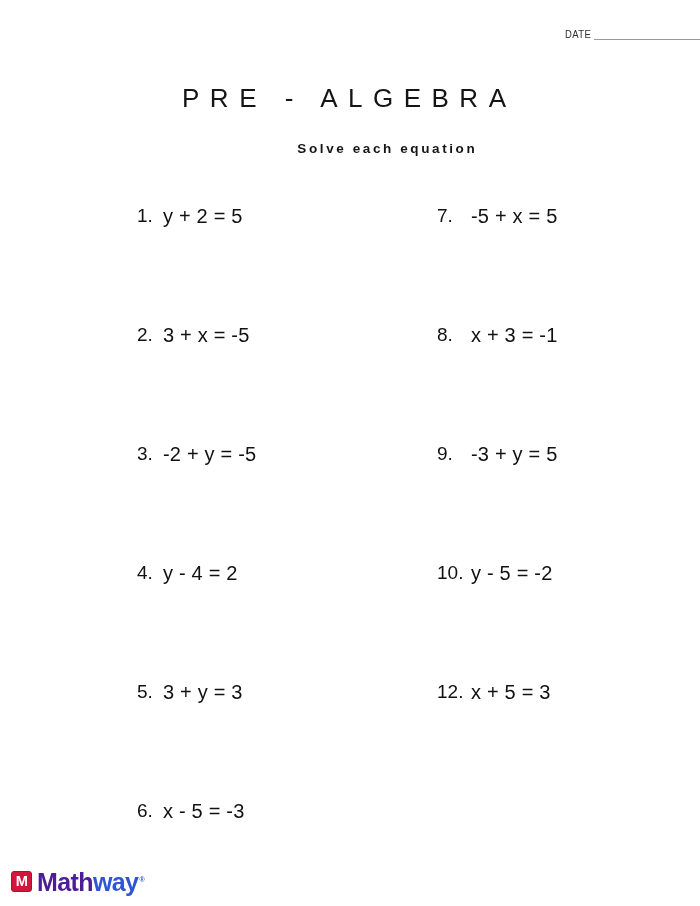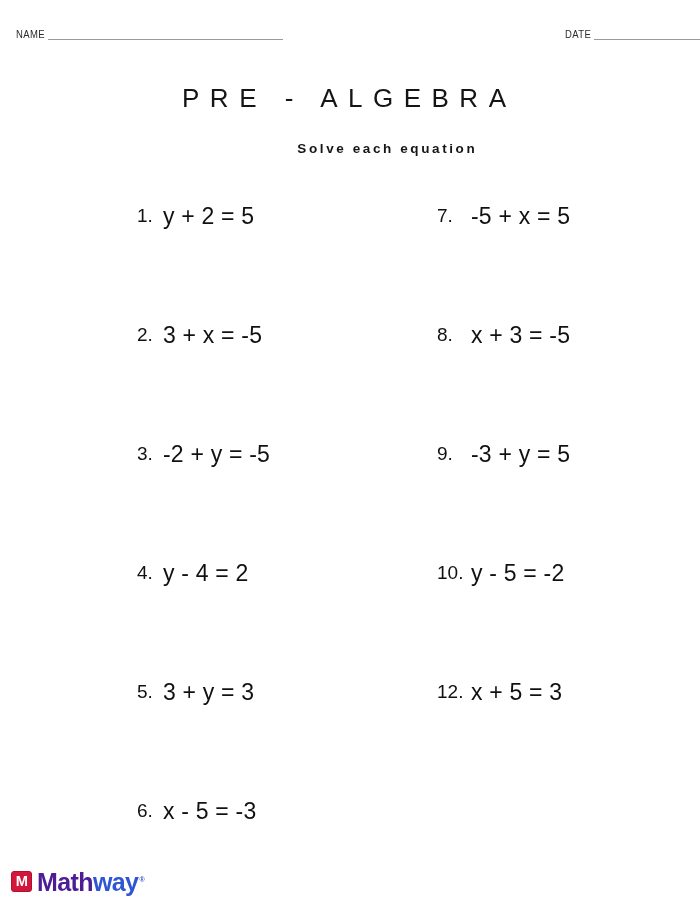--- a/index.html
+++ b/index.html
@@ -107,21 +107,21 @@
   .prob-num {
     display: inline-block;
     min-width: 26px;
     font-size: 19px;
     color: #111111;
   }
   .col-right .prob-num {
     min-width: 34px;
   }
   .prob-eq {
-    font-size: 23px;
+    font-size: 20px;
     color: #111111;
     letter-spacing: 0.2px;
   }
 
   
   .logo {
     position: absolute;
     left: 11px;
     bottom: 12px;
     display: flex;
@@ -162,24 +162,20 @@
     vertical-align: super;
     margin-left: 1px;
     font-weight: bold;
   }
 </style>
 </head>
 <body>
 
 <div class="header-row">
 
-  <div class="field field-name">
-    <span class="field-label">NAME</span>
-    <span class="field-rule rule-name"></span>
-  </div>
 
   <div class="field field-date">
     <span class="field-label">DATE</span>
     <span class="field-rule rule-date"></span>
   </div>
 
 </div>
 
 <div class="title">PRE - ALGEBRA</div>
 
@@ -214,21 +210,21 @@
     </div>
   </div>
 
   <div class="prob-col col-right">
     <div class="problem">
       <span class="prob-num">7.</span>
       <span class="prob-eq">-5 + x = 5</span>
     </div>
     <div class="problem">
       <span class="prob-num">8.</span>
-      <span class="prob-eq">x + 3 = -5</span>
+      <span class="prob-eq">x + 3 = -1</span>
     </div>
     <div class="problem">
       <span class="prob-num">9.</span>
       <span class="prob-eq">-3 + y = 5</span>
     </div>
     <div class="problem">
       <span class="prob-num">10.</span>
       <span class="prob-eq">y - 5 = -2</span>
     </div>
     <div class="problem">

